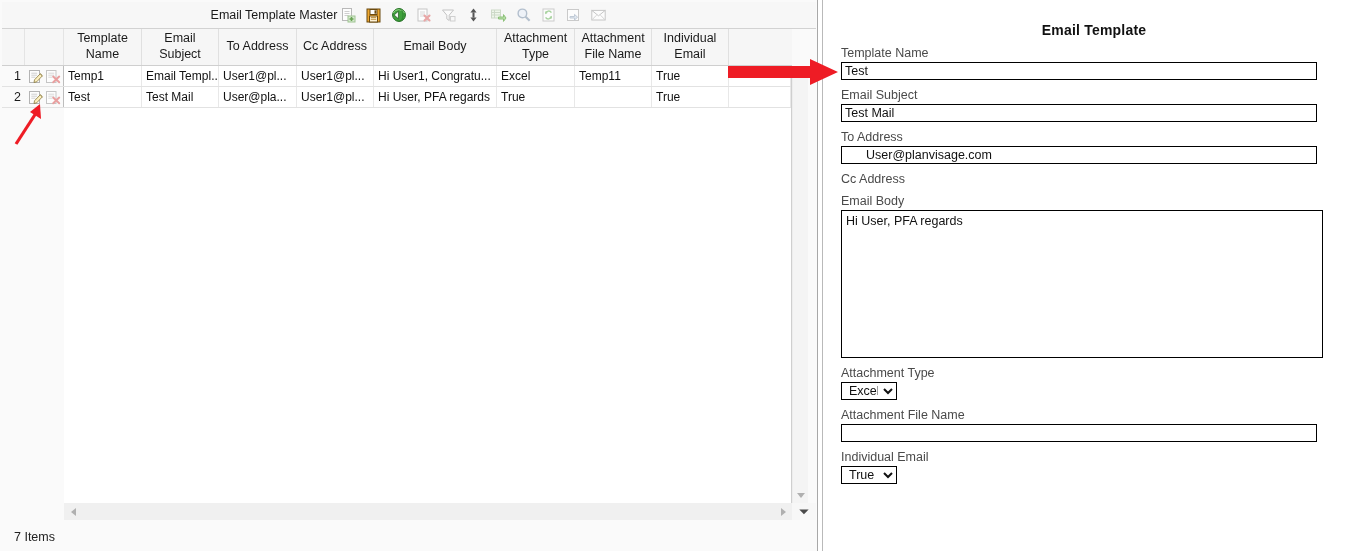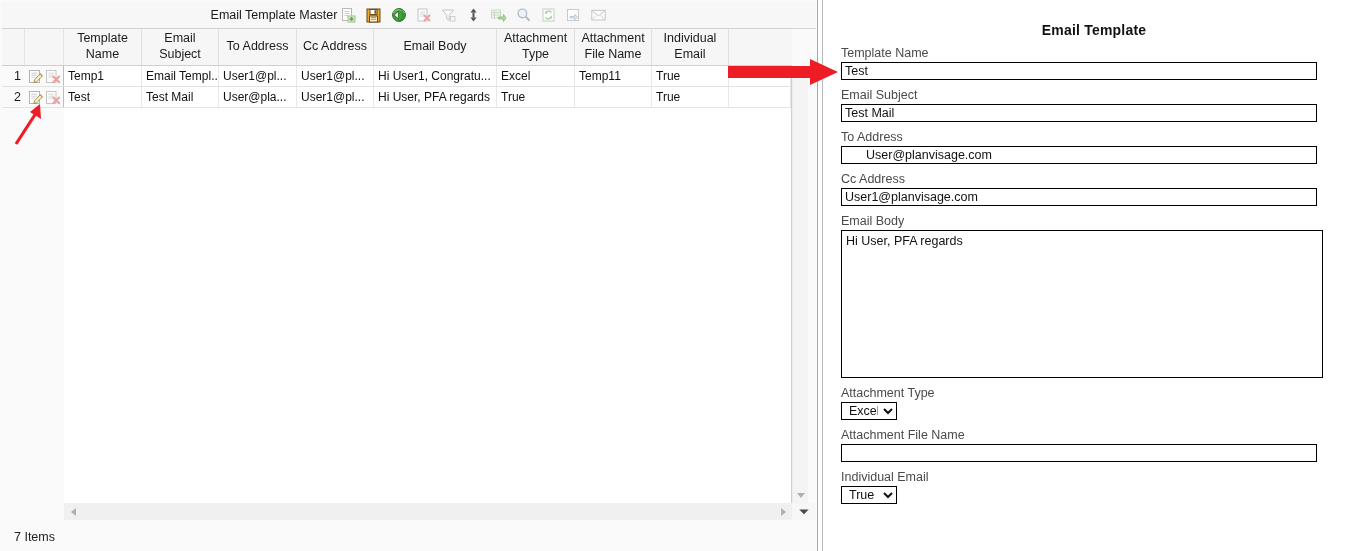--- a/index.html
+++ b/index.html
@@ -604,21 +604,20 @@
     <input id="f-email-subject" class="text-input" type="text" value="Test Mail" style="">
   </div>
 
   <div class="field">
     <span class="field-label">To Address</span>
     <input id="f-to-address" class="text-input" type="text" value="User@planvisage.com" style="">
   </div>
 
   <div class="field">
     <span class="field-label">Cc Address</span>
-    <input id="f-cc-address" class="text-input" type="text" value="User1@planvisage.com" style="">
   </div>
 
   <div class="field">
     <span class="field-label">Email Body</span>
     <textarea id="f-email-body" class="textarea-input" style="">Hi User, PFA regards</textarea>
   </div>
 
   <div class="field">
     <span class="field-label">Attachment Type</span>
     <select id="f-attachment-type" class="select-input"><option value="Excel">Excel</option><option value="Html">Html</option><option value="Pdf">Pdf</option><option value="None">None</option></select>

